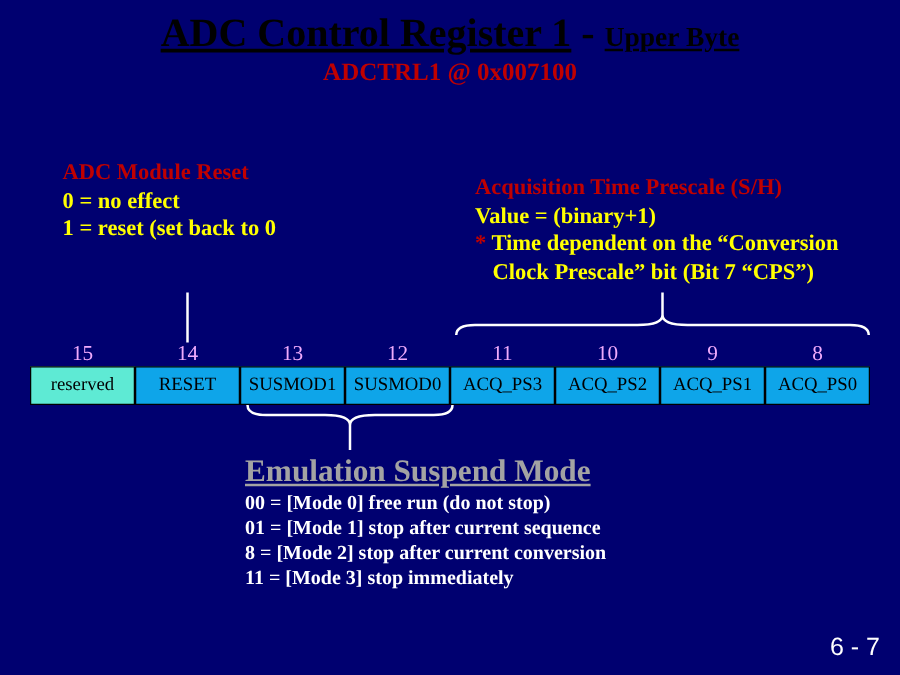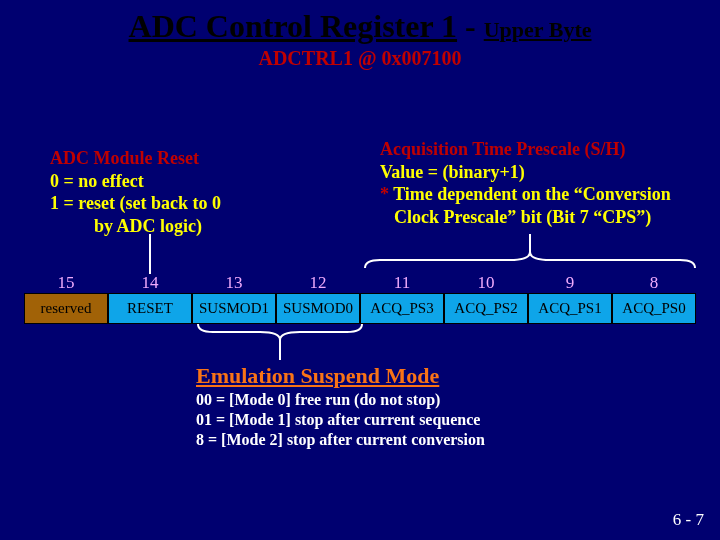--- a/index.html
+++ b/index.html
@@ -35,21 +35,21 @@
     position: absolute;
     font-size: 18px;
     font-weight: bold;
     line-height: 1.25;
   }
   .block .heading { color: #c00000; }
   .block .body { color: #ffff00; }
   .block .star { color: #c00000; }
   .indent { padding-left: 44px; display: inline-block; }
 
-  #left-block { left: 50px; top: 147px; width: 300px; }
+  #left-block { left: 50px; top: 126px; width: 300px; }
   #right-block { left: 380px; top: 138px; width: 320px; }
 
   .bit-table {
     position: absolute;
     left: 24px;
     top: 273px;
     width: 672px;
   }
   .bit-numbers, .bit-cells {
     display: flex;
@@ -61,40 +61,40 @@
     color: #f0abfc;
     font-size: 17px;
   }
   .bit-cells div {
     flex: 1 1 0;
     text-align: center;
     font-size: 15px;
     padding: 6px 0;
     font-weight: normal;
   }
-  .cell-white { background: #a16207; border: 1px solid #000; }
+  .cell-white { background: #5eead4; border: 1px solid #000; }
   .cell-yellow { background: #0ea5e9; border: 1px solid #000; }
 
   .emul-block {
     position: absolute;
     left: 196px;
     top: 362px;
     font-size: 17px;
     line-height: 1.25;
   }
-  .emul-block .heading { color: #f97316; font-weight: bold; text-decoration: underline; font-size: 22px; }
+  .emul-block .heading { color: #a3a3a3; font-weight: bold; text-decoration: underline; font-size: 25px; }
   .emul-block .body { color: #ffffff; font-weight: bold; font-size:16px; }
 
   .pagenum {
     position: absolute;
     right: 16px;
     bottom: 10px;
     color: #ffffff;
-    font-size: 17px;
-    font-family: Liberation Serif, serif;
+    font-size: 20px;
+    font-family: Liberation Sans, sans-serif;
   }
 
   
   svg.overlay {
     position: absolute;
     left: 0; top: 0;
     width: 720px; height: 540px;
     pointer-events: none;
   }
 </style>
@@ -103,21 +103,20 @@
 
 <div class="title-line">
   <span class="title-main">ADC Control Register 1</span><span class="title-dash"> - </span><span class="title-sub">Upper Byte</span>
 </div>
 <div class="subtitle">ADCTRL1 @ 0x007100</div>
 
 <div id="left-block" class="block">
   <div class="heading">ADC Module Reset</div>
   <div class="body">0 = no effect</div>
   <div class="body">1 = reset (set back to 0</div>
-  <div class="body"><span class="indent">by ADC logic)</span></div>
 </div>
 
 <div id="right-block" class="block">
   <div class="heading">Acquisition Time Prescale (S/H)</div>
   <div class="body">Value = (binary+1)</div>
   <div class="body"><span class="star">*</span><span> Time dependent on the “Conversion</span></div>
   <div class="body"><span style="padding-left:14px; display:inline-block;">Clock Prescale” bit (Bit 7 “CPS”)</span></div>
 </div>
 
 <div class="bit-table">
@@ -141,20 +140,21 @@
     <div class="cell-yellow">ACQ_PS1</div>
     <div class="cell-yellow">ACQ_PS0</div>
   </div>
 </div>
 
 <div class="emul-block">
   <div class="heading">Emulation Suspend Mode</div>
   <div class="body">00 = [Mode 0] free run (do not stop)</div>
   <div class="body">01 = [Mode 1] stop after current sequence</div>
   <div class="body">8 = [Mode 2] stop after current conversion</div>
+  <div class="body">11 = [Mode 3] stop immediately</div>
 </div>
 
 <div class="pagenum">6 - 7</div>
 
 <svg class="overlay" xmlns="http://www.w3.org/2000/svg">
 
   <line x1="150" y1="234" x2="150" y2="274" stroke="#ffffff" stroke-width="2"></line>
 
   <path d="M365 268 Q365 260 380 260 L510 260 Q530 260 530 252 Q530 260 550 260 L680 260 Q695 260 695 268" fill="none" stroke="#ffffff" stroke-width="2"></path>
   <line x1="530" y1="252" x2="530" y2="234" stroke="#ffffff" stroke-width="2"></line>

